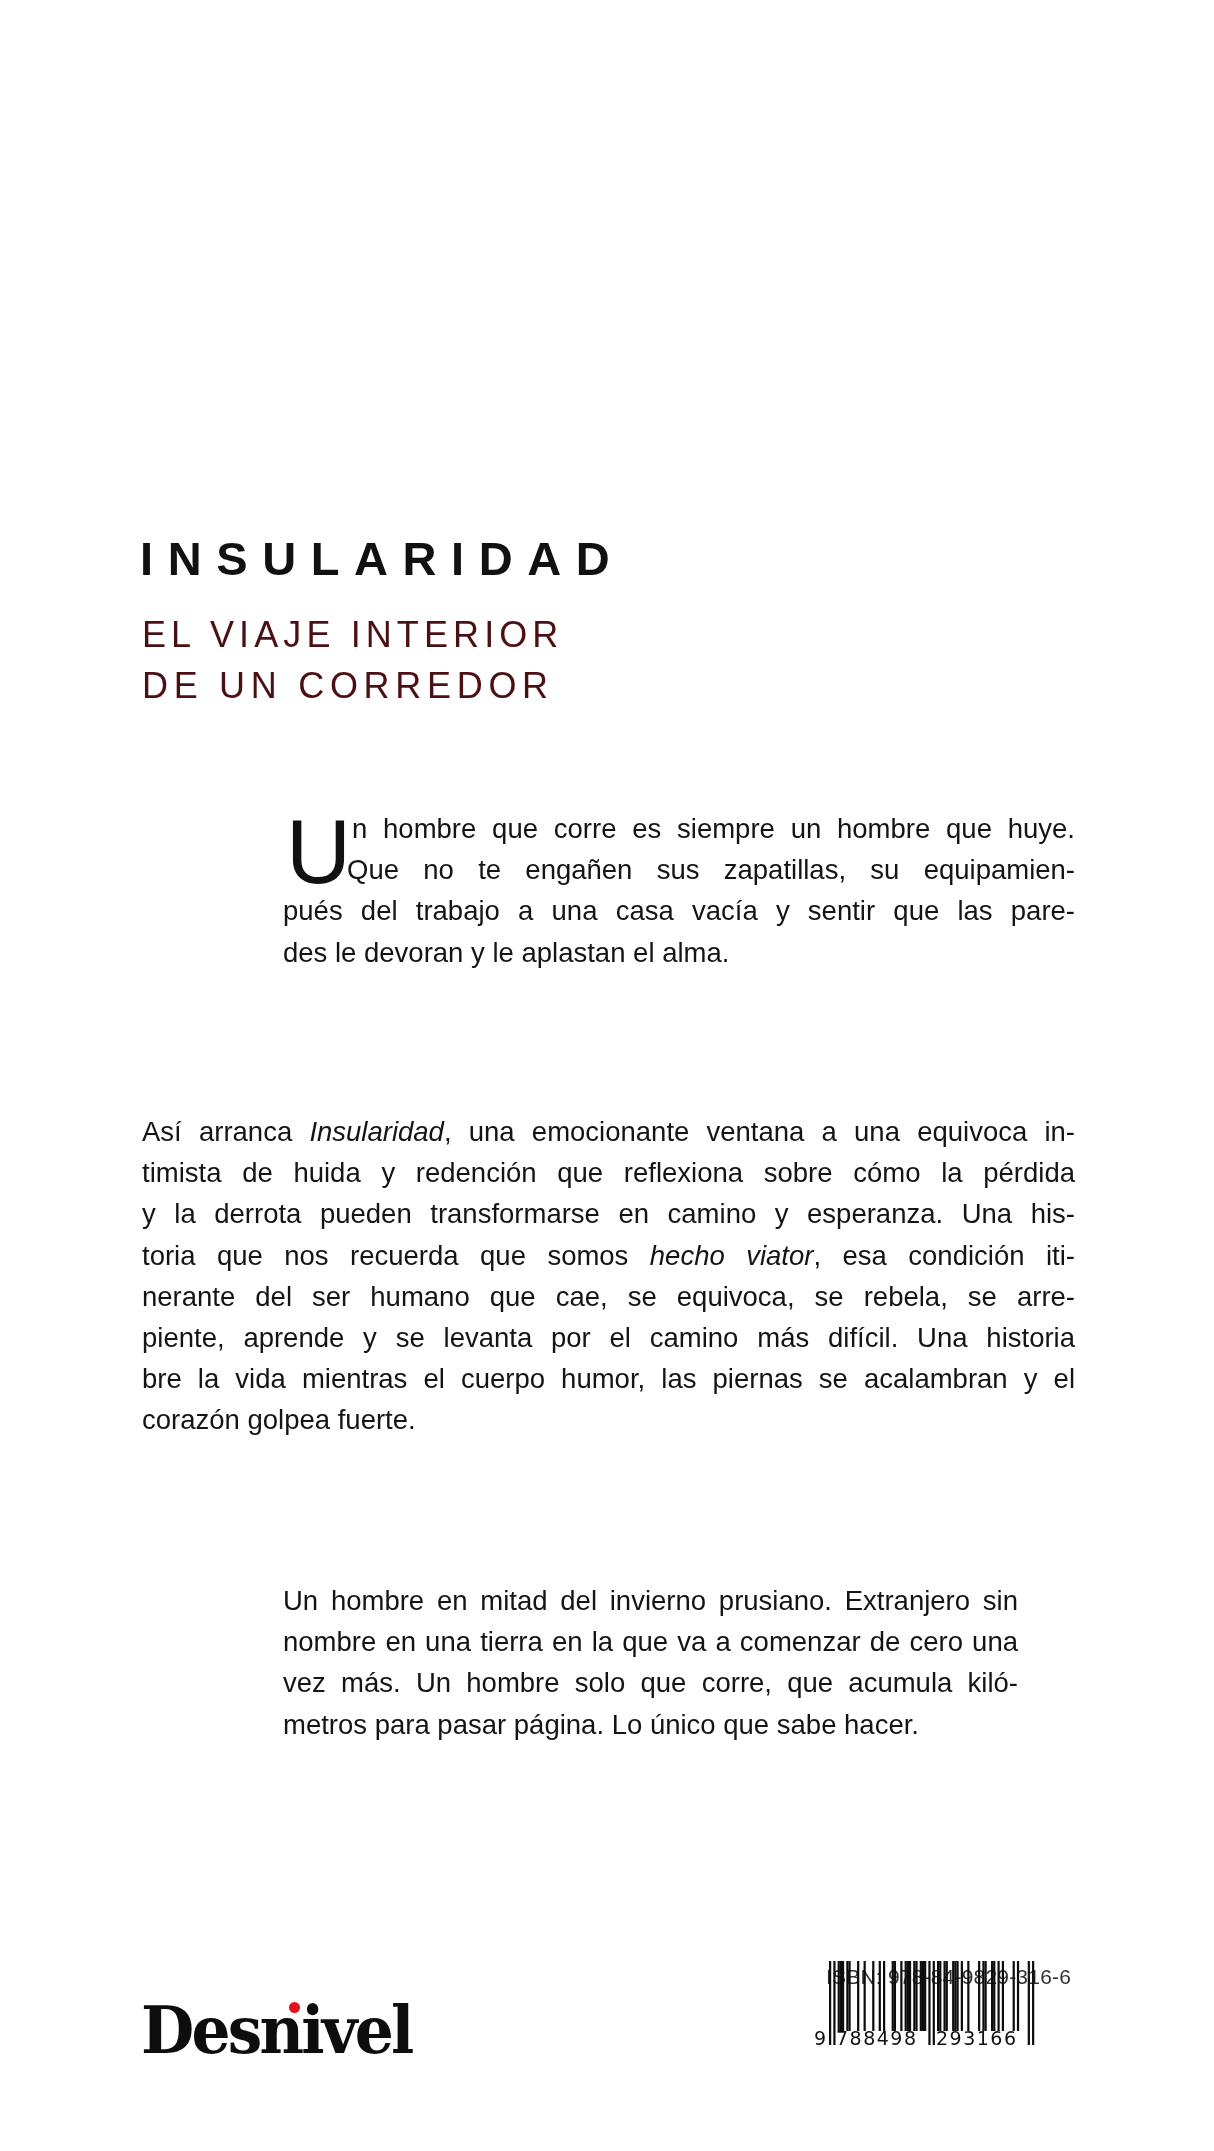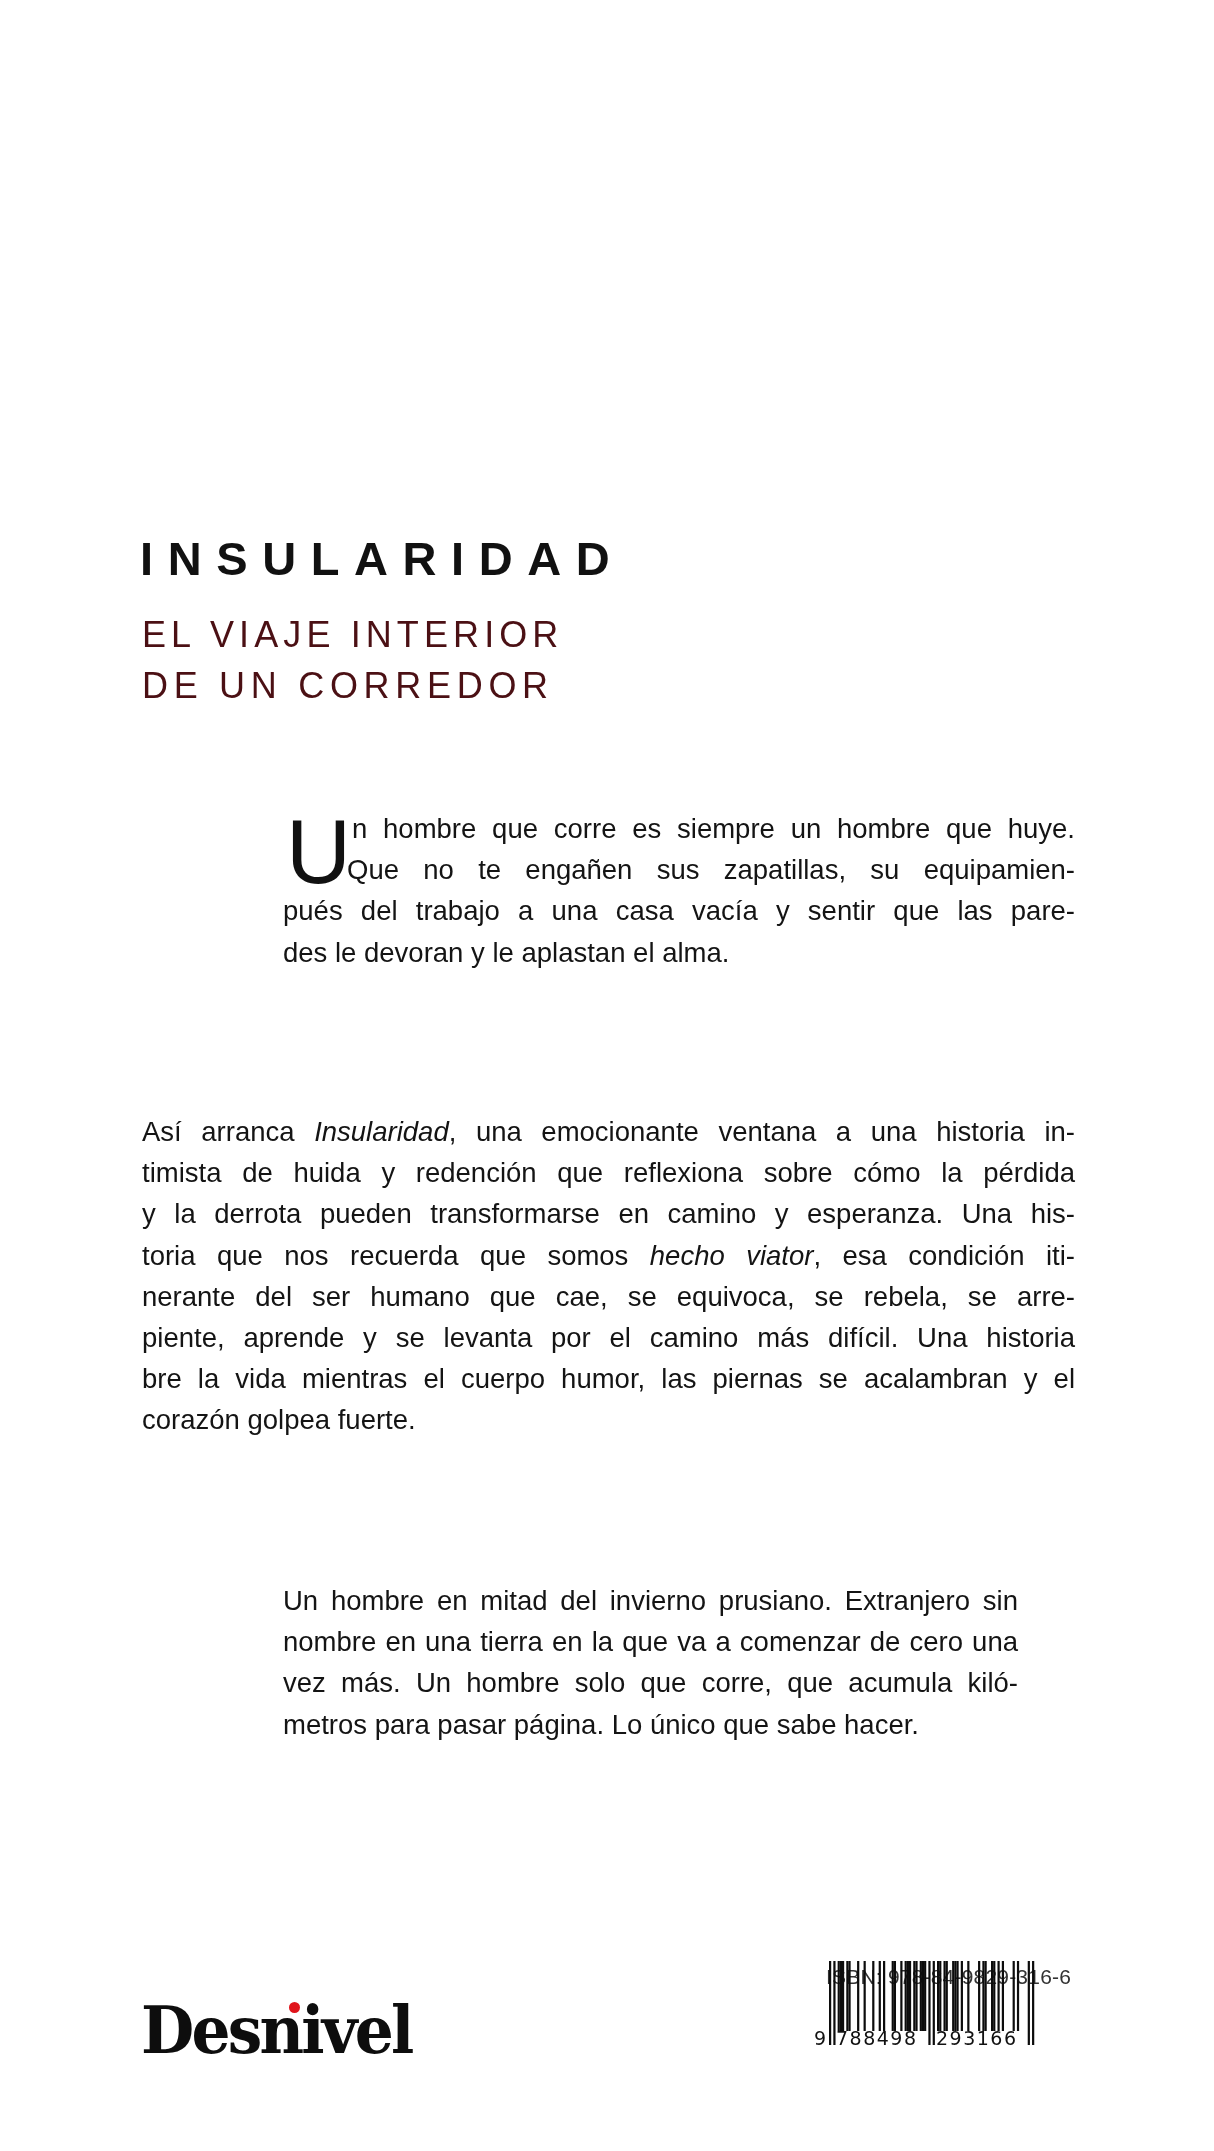--- a/index.html
+++ b/index.html
@@ -48,21 +48,21 @@
 
 <div class="abs para p1">
   <span class="dropcap">U</span>
   <span class="line j first">n hombre que corre es siempre un hombre que huye.</span>
   <span class="line j second">Que no te engañen sus zapatillas, su equipamien-</span>
   <span class="line j">pués del trabajo a una casa vacía y sentir que las pare-</span>
   <span class="line">des le devoran y le aplastan el alma.</span>
 </div>
 
 <div class="abs para p2">
-  <span class="line j"><span>Así arranca </span><em>Insularidad</em><span>, una emocionante ventana a una historia in-</span></span>
+  <span class="line j"><span>Así arranca </span><em>Insularidad</em><span>, una emocionante ventana a una equivoca in-</span></span>
   <span class="line j">timista de huida y redención que reflexiona sobre cómo la pérdida</span>
   <span class="line j">y la derrota pueden transformarse en camino y esperanza. Una his-</span>
   <span class="line j"><span>toria que nos recuerda que somos </span><em>hecho viator</em><span>, esa condición iti-</span></span>
   <span class="line j">nerante del ser humano que cae, se equivoca, se rebela, se arre-</span>
   <span class="line j">piente, aprende y se levanta por el camino más difícil. Una historia</span>
   <span class="line j">bre la vida mientras el cuerpo humor, las piernas se acalambran y el</span>
   <span class="line">corazón golpea fuerte.</span>
 </div>
 
 <div class="abs para p3">

